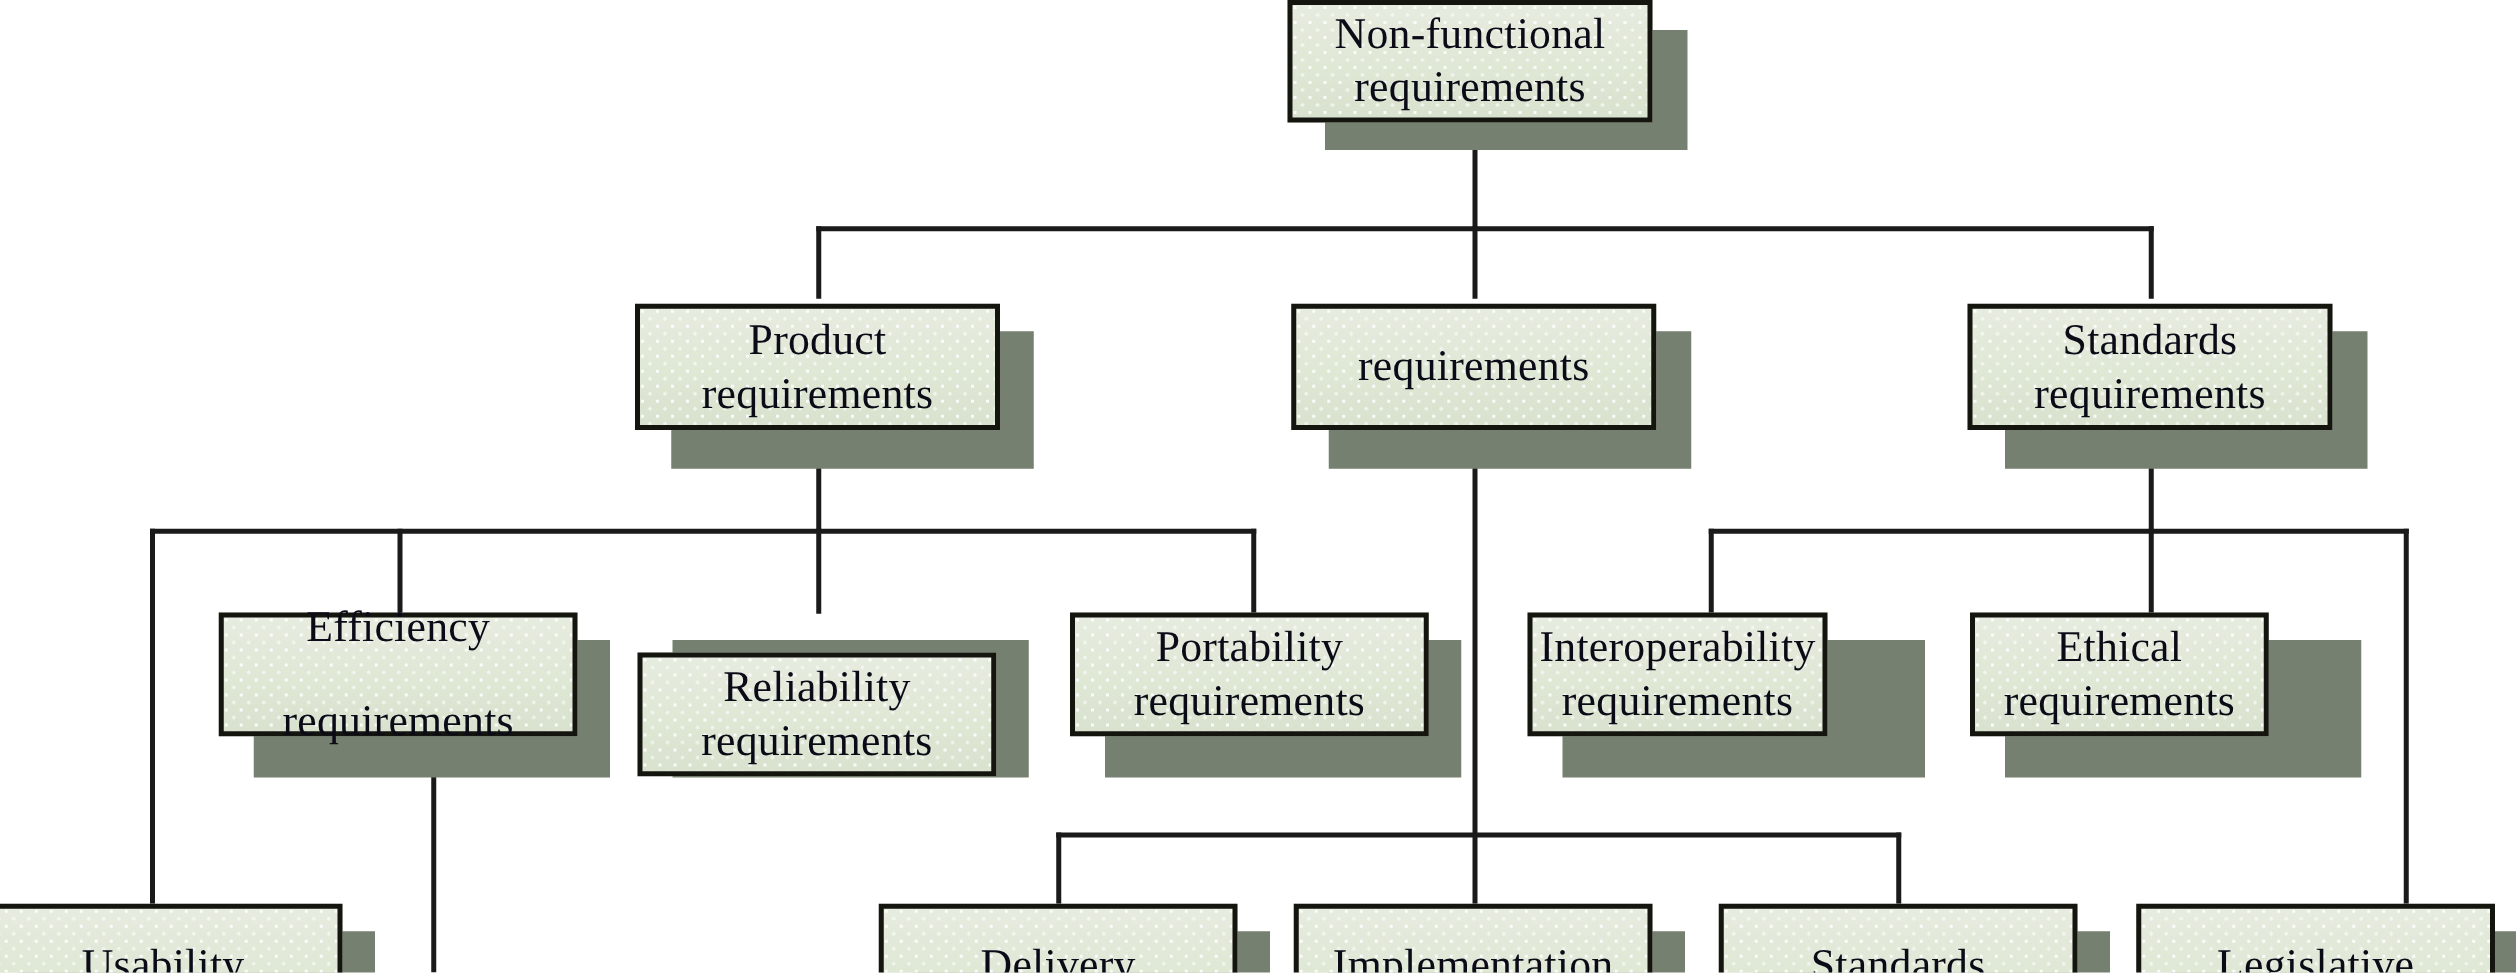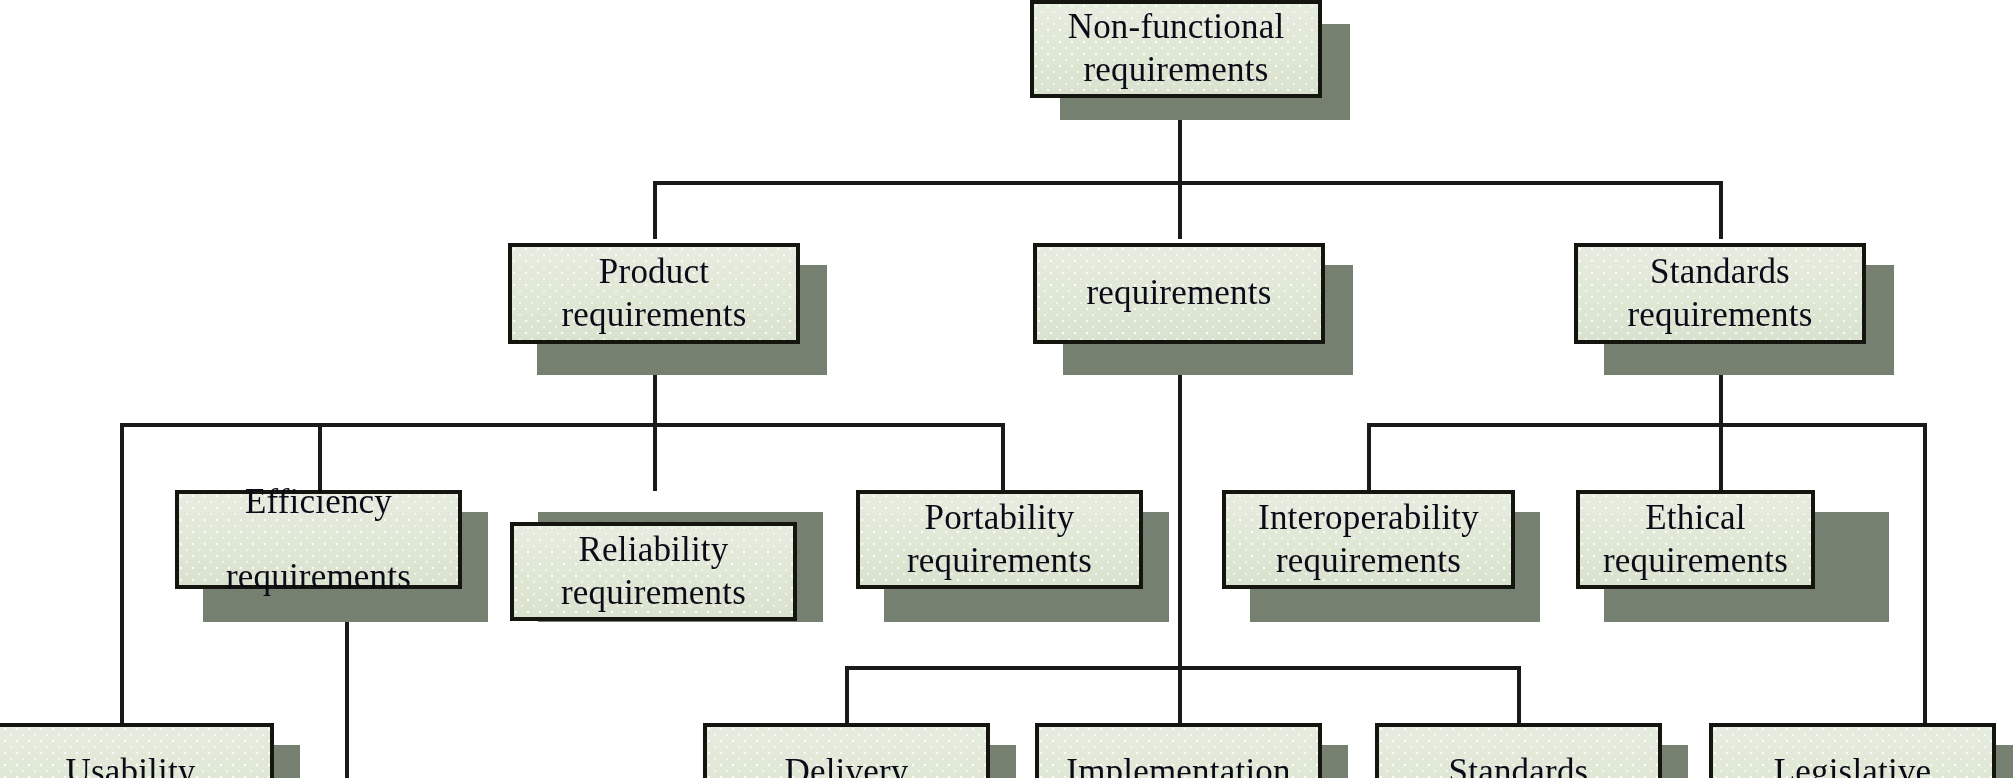--- a/index.html
+++ b/index.html
@@ -115,21 +115,21 @@
     <span class="ln2">requirements</span>
   </div>
 
   <div class="shadow" style="left:884px;top:512px;width:285px;height:110px;"></div>
   <div class="node" style="left:856px;top:490px;width:287px;height:99px;">
     <span class="ln1">Portability</span>
     <span class="ln2">requirements</span>
   </div>
 
   <div class="shadow" style="left:1250px;top:512px;width:290px;height:110px;"></div>
-  <div class="node" style="left:1222px;top:490px;width:293px;height:99px;">
+  <div class="node" style="left:1222px;top:490px;width:240px;height:99px;">
     <span class="ln1">Interoperability</span>
     <span class="ln2">requirements</span>
   </div>
 
   <div class="shadow" style="left:1604px;top:512px;width:285px;height:110px;"></div>
   <div class="node" style="left:1576px;top:490px;width:239px;height:99px;">
     <span class="ln1">Ethical</span>
     <span class="ln2">requirements</span>
   </div>
 

